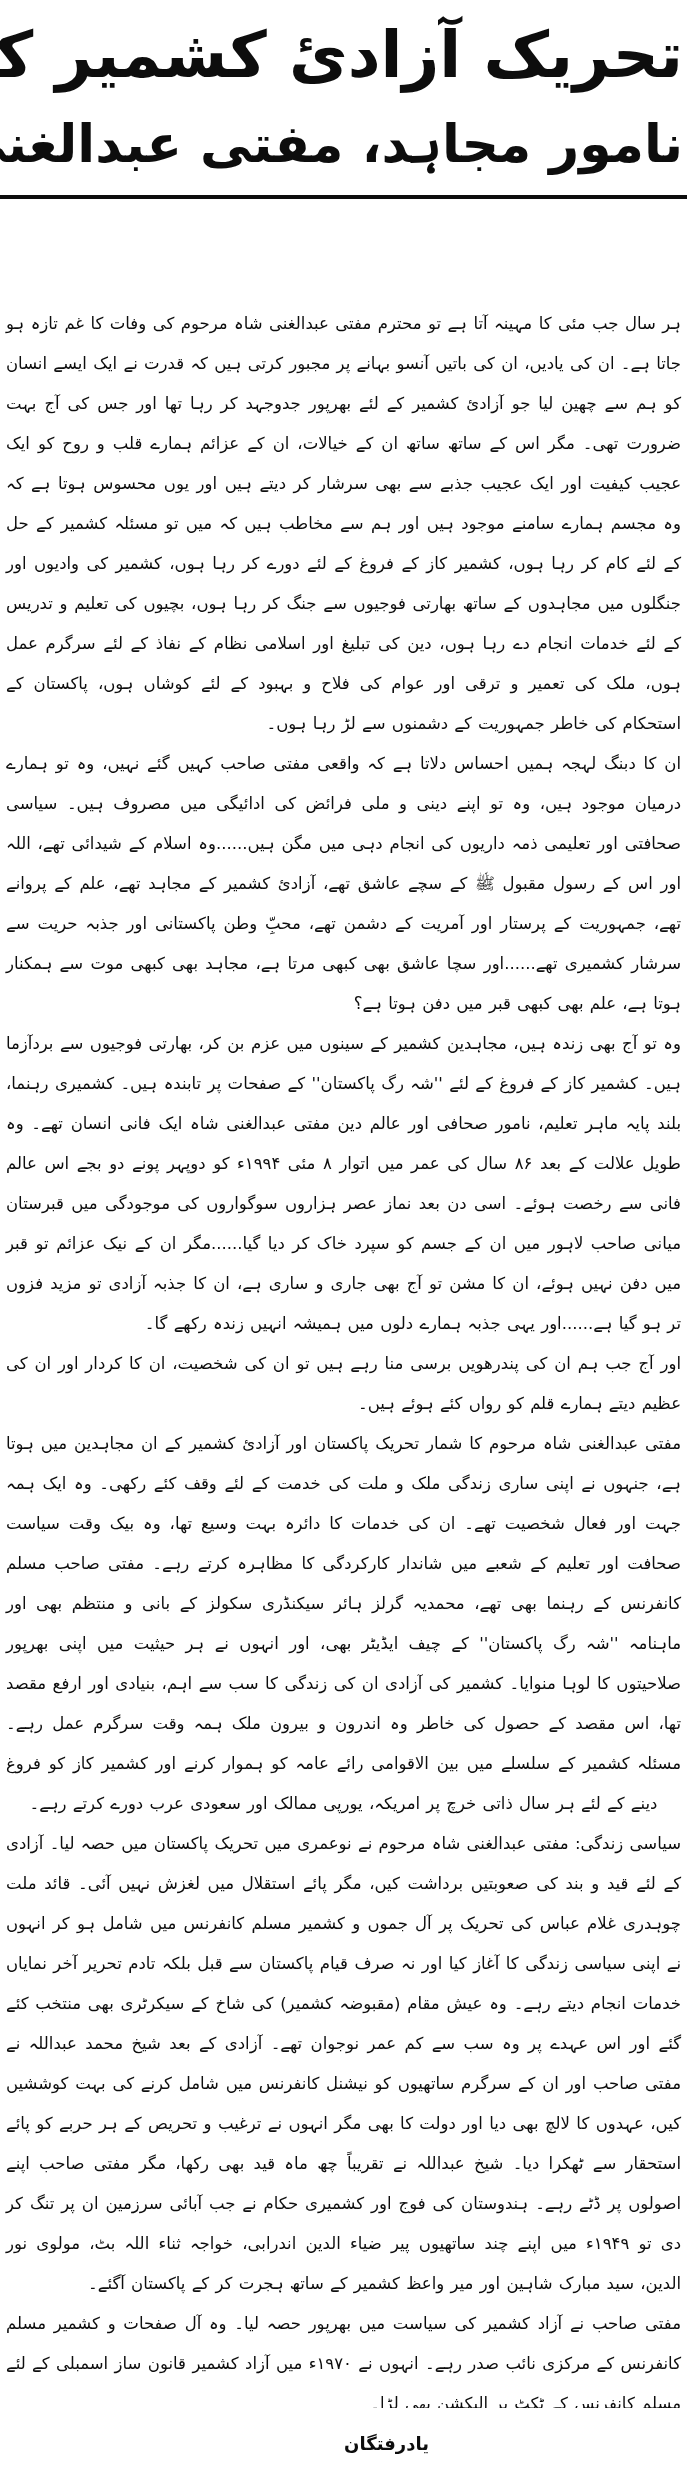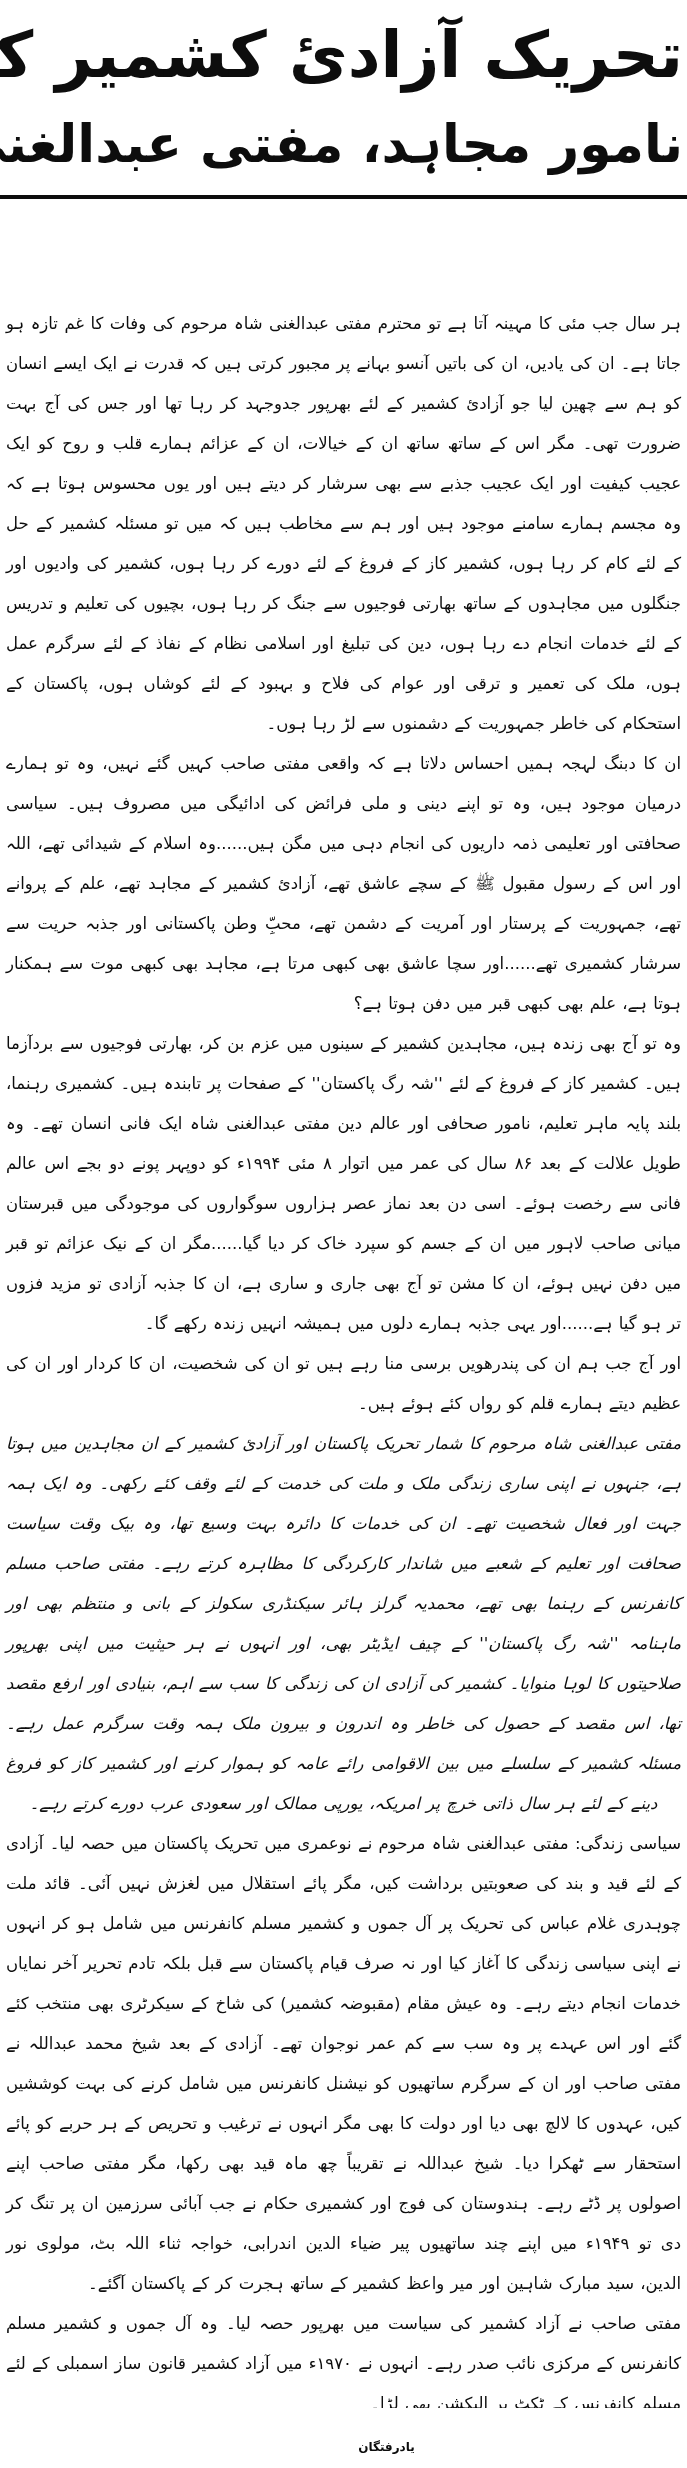--- a/index.html
+++ b/index.html
@@ -54,29 +54,28 @@
     margin: 0;
     font-size: 16.5px;
     line-height: 40px;
     text-align: justify;
     text-align-last: right;
     text-justify: inter-word;
     word-spacing: 1px;
   }
   .para.center-last {
     text-align-last: center;
-    font-style: italic;
   }
   .footer-sig {
     position: absolute;
     bottom: 14px;
     right: 0;
     left: 86px; 
     text-align: center;
-    font-size: 12px;
+    font-size: 18px;
     font-weight: bold;
   }
 </style>
 </head>
 <body>
 
 <div class="page">
 
   <div class="headline">
     <div class="h-line1">تحریک آزادیٔ کشمیر کے</div>
@@ -85,19 +84,19 @@
 
   <hr class="headline-divider">
 
   <div class="article">
     <p class="para">ہر سال جب مئی کا مہینہ آتا ہے تو محترم مفتی عبدالغنی شاہ مرحوم کی وفات کا غم تازہ ہو جاتا ہے۔ ان کی یادیں، ان کی باتیں آنسو بہانے پر مجبور کرتی ہیں کہ قدرت نے ایک ایسے انسان کو ہم سے چھین لیا جو آزادیٔ کشمیر کے لئے بھرپور جدوجہد کر رہا تھا اور جس کی آج بہت ضرورت تھی۔ مگر اس کے ساتھ ساتھ ان کے خیالات، ان کے عزائم ہمارے قلب و روح کو ایک عجیب کیفیت اور ایک عجیب جذبے سے بھی سرشار کر دیتے ہیں اور یوں محسوس ہوتا ہے کہ وہ مجسم ہمارے سامنے موجود ہیں اور ہم سے مخاطب ہیں کہ میں تو مسئلہ کشمیر کے حل کے لئے کام کر رہا ہوں، کشمیر کاز کے فروغ کے لئے دورے کر رہا ہوں، کشمیر کی وادیوں اور جنگلوں میں مجاہدوں کے ساتھ بھارتی فوجیوں سے جنگ کر رہا ہوں، بچیوں کی تعلیم و تدریس کے لئے خدمات انجام دے رہا ہوں، دین کی تبلیغ اور اسلامی نظام کے نفاذ کے لئے سرگرم عمل ہوں، ملک کی تعمیر و ترقی اور عوام کی فلاح و بہبود کے لئے کوشاں ہوں، پاکستان کے استحکام کی خاطر جمہوریت کے دشمنوں سے لڑ رہا ہوں۔</p>
     <p class="para">ان کا دبنگ لہجہ ہمیں احساس دلاتا ہے کہ واقعی مفتی صاحب کہیں گئے نہیں، وہ تو ہمارے درمیان موجود ہیں، وہ تو اپنے دینی و ملی فرائض کی ادائیگی میں مصروف ہیں۔ سیاسی صحافتی اور تعلیمی ذمہ داریوں کی انجام دہی میں مگن ہیں......وہ اسلام کے شیدائی تھے، اللہ اور اس کے رسول مقبول ﷺ کے سچے عاشق تھے، آزادیٔ کشمیر کے مجاہد تھے، علم کے پروانے تھے، جمہوریت کے پرستار اور آمریت کے دشمن تھے، محبِّ وطن پاکستانی اور جذبہ حریت سے سرشار کشمیری تھے......اور سچا عاشق بھی کبھی مرتا ہے، مجاہد بھی کبھی موت سے ہمکنار ہوتا ہے، علم بھی کبھی قبر میں دفن ہوتا ہے؟</p>
     <p class="para">وہ تو آج بھی زندہ ہیں، مجاہدین کشمیر کے سینوں میں عزم بن کر، بھارتی فوجیوں سے بردآزما ہیں۔ کشمیر کاز کے فروغ کے لئے ''شہ رگ پاکستان'' کے صفحات پر تابندہ ہیں۔ کشمیری رہنما، بلند پایہ ماہر تعلیم، نامور صحافی اور عالم دین مفتی عبدالغنی شاہ ایک فانی انسان تھے۔ وہ طویل علالت کے بعد ۸۶ سال کی عمر میں اتوار ۸ مئی ۱۹۹۴ء کو دوپہر پونے دو بجے اس عالم فانی سے رخصت ہوئے۔ اسی دن بعد نماز عصر ہزاروں سوگواروں کی موجودگی میں قبرستان میانی صاحب لاہور میں ان کے جسم کو سپرد خاک کر دیا گیا......مگر ان کے نیک عزائم تو قبر میں دفن نہیں ہوئے، ان کا مشن تو آج بھی جاری و ساری ہے، ان کا جذبہ آزادی تو مزید فزوں تر ہو گیا ہے......اور یہی جذبہ ہمارے دلوں میں ہمیشہ انہیں زندہ رکھے گا۔</p>
     <p class="para">اور آج جب ہم ان کی پندرھویں برسی منا رہے ہیں تو ان کی شخصیت، ان کا کردار اور ان کی عظیم دیتے ہمارے قلم کو رواں کئے ہوئے ہیں۔</p>
     <p class="para center-last">مفتی عبدالغنی شاہ مرحوم کا شمار تحریک پاکستان اور آزادیٔ کشمیر کے ان مجاہدین میں ہوتا ہے، جنہوں نے اپنی ساری زندگی ملک و ملت کی خدمت کے لئے وقف کئے رکھی۔ وہ ایک ہمہ جہت اور فعال شخصیت تھے۔ ان کی خدمات کا دائرہ بہت وسیع تھا، وہ بیک وقت سیاست صحافت اور تعلیم کے شعبے میں شاندار کارکردگی کا مظاہرہ کرتے رہے۔ مفتی صاحب مسلم کانفرنس کے رہنما بھی تھے، محمدیہ گرلز ہائر سیکنڈری سکولز کے بانی و منتظم بھی اور ماہنامہ ''شہ رگ پاکستان'' کے چیف ایڈیٹر بھی، اور انہوں نے ہر حیثیت میں اپنی بھرپور صلاحیتوں کا لوہا منوایا۔ کشمیر کی آزادی ان کی زندگی کا سب سے اہم، بنیادی اور ارفع مقصد تھا، اس مقصد کے حصول کی خاطر وہ اندرون و بیرون ملک ہمہ وقت سرگرم عمل رہے۔ مسئلہ کشمیر کے سلسلے میں بین الاقوامی رائے عامہ کو ہموار کرنے اور کشمیر کاز کو فروغ دینے کے لئے ہر سال ذاتی خرچ پر امریکہ، یورپی ممالک اور سعودی عرب دورے کرتے رہے۔</p>
     <p class="para">سیاسی زندگی: مفتی عبدالغنی شاہ مرحوم نے نوعمری میں تحریک پاکستان میں حصہ لیا۔ آزادی کے لئے قید و بند کی صعوبتیں برداشت کیں، مگر پائے استقلال میں لغزش نہیں آئی۔ قائد ملت چوہدری غلام عباس کی تحریک پر آل جموں و کشمیر مسلم کانفرنس میں شامل ہو کر انہوں نے اپنی سیاسی زندگی کا آغاز کیا اور نہ صرف قیام پاکستان سے قبل بلکہ تادم تحریر آخر نمایاں خدمات انجام دیتے رہے۔ وہ عیش مقام (مقبوضہ کشمیر) کی شاخ کے سیکرٹری بھی منتخب کئے گئے اور اس عہدے پر وہ سب سے کم عمر نوجوان تھے۔ آزادی کے بعد شیخ محمد عبداللہ نے مفتی صاحب اور ان کے سرگرم ساتھیوں کو نیشنل کانفرنس میں شامل کرنے کی بہت کوششیں کیں، عہدوں کا لالچ بھی دیا اور دولت کا بھی مگر انہوں نے ترغیب و تحریص کے ہر حربے کو پائے استحقار سے ٹھکرا دیا۔ شیخ عبداللہ نے تقریباً چھ ماہ قید بھی رکھا، مگر مفتی صاحب اپنے اصولوں پر ڈٹے رہے۔ ہندوستان کی فوج اور کشمیری حکام نے جب آبائی سرزمین ان پر تنگ کر دی تو ۱۹۴۹ء میں اپنے چند ساتھیوں پیر ضیاء الدین اندرابی، خواجہ ثناء اللہ بٹ، مولوی نور الدین، سید مبارک شاہین اور میر واعظ کشمیر کے ساتھ ہجرت کر کے پاکستان آگئے۔</p>
-    <p class="para">مفتی صاحب نے آزاد کشمیر کی سیاست میں بھرپور حصہ لیا۔ وہ آل جموں و کشمیر مسلم کانفرنس کے مرکزی نائب صدر رہے۔ انہوں نے ۱۹۷۰ء میں آزاد کشمیر قانون ساز اسمبلی کے لئے مسلم کانفرنس کے ٹکٹ پر الیکشن بھی لڑا۔</p>
+    <p class="para">مفتی صاحب نے آزاد کشمیر کی سیاست میں بھرپور حصہ لیا۔ وہ آل صفحات و کشمیر مسلم کانفرنس کے مرکزی نائب صدر رہے۔ انہوں نے ۱۹۷۰ء میں آزاد کشمیر قانون ساز اسمبلی کے لئے مسلم کانفرنس کے ٹکٹ پر الیکشن بھی لڑا۔</p>
 
   </div>
 
   <div class="footer-sig">یادرفتگان</div>
 
 </div>
 
 </body></html>

